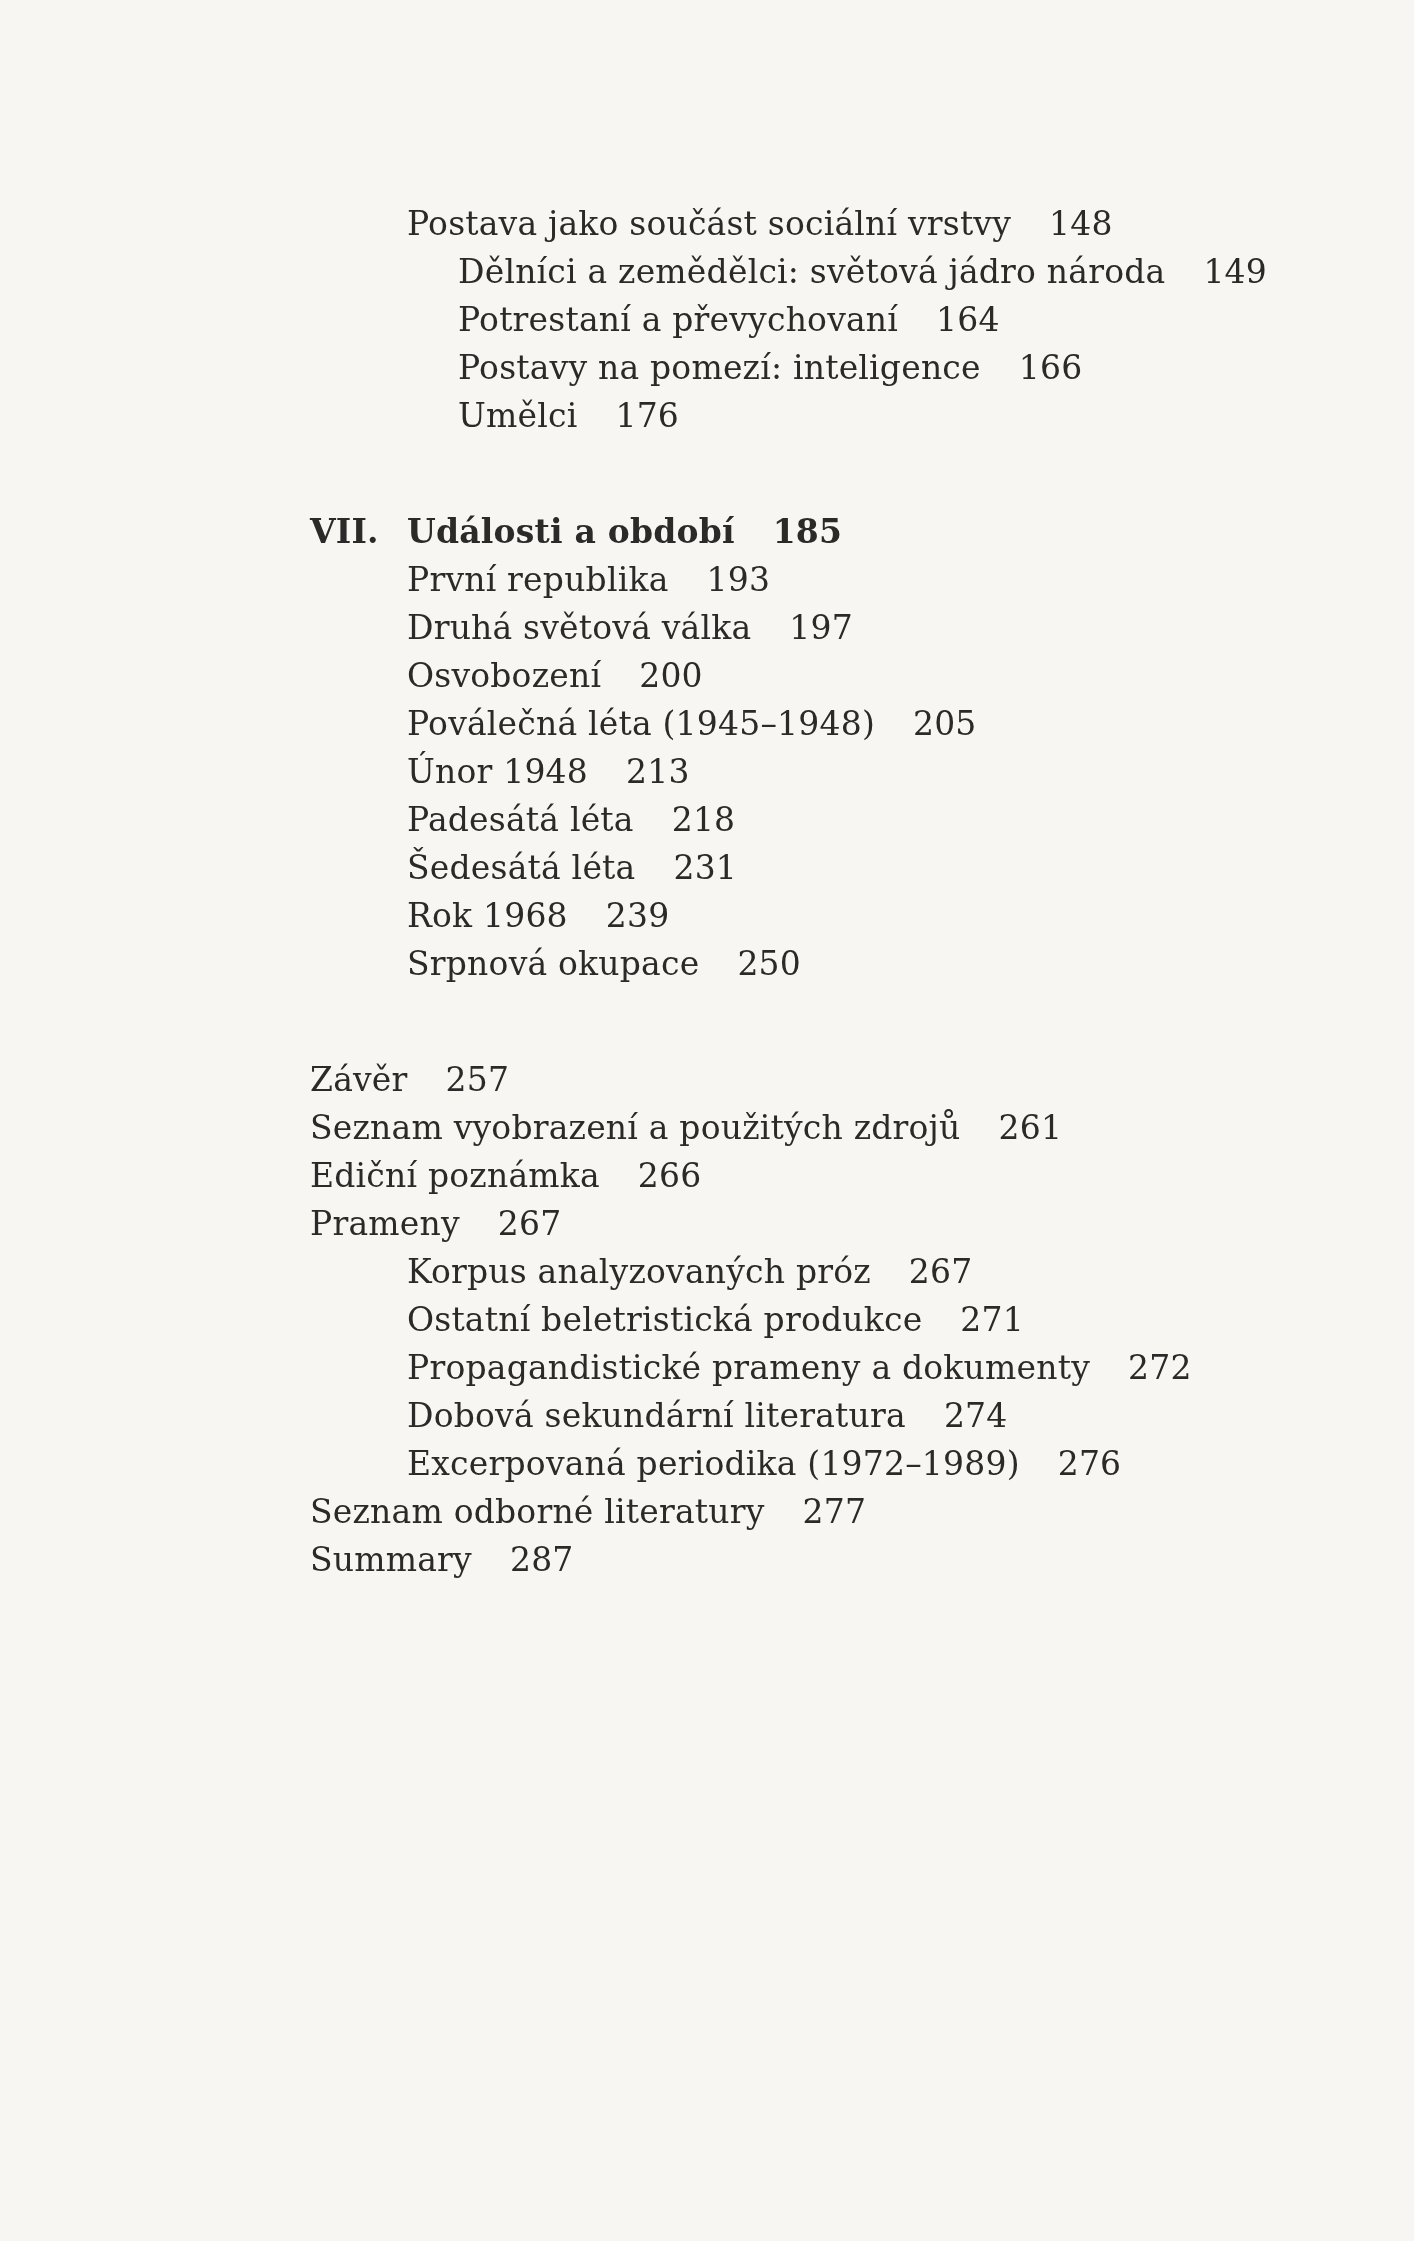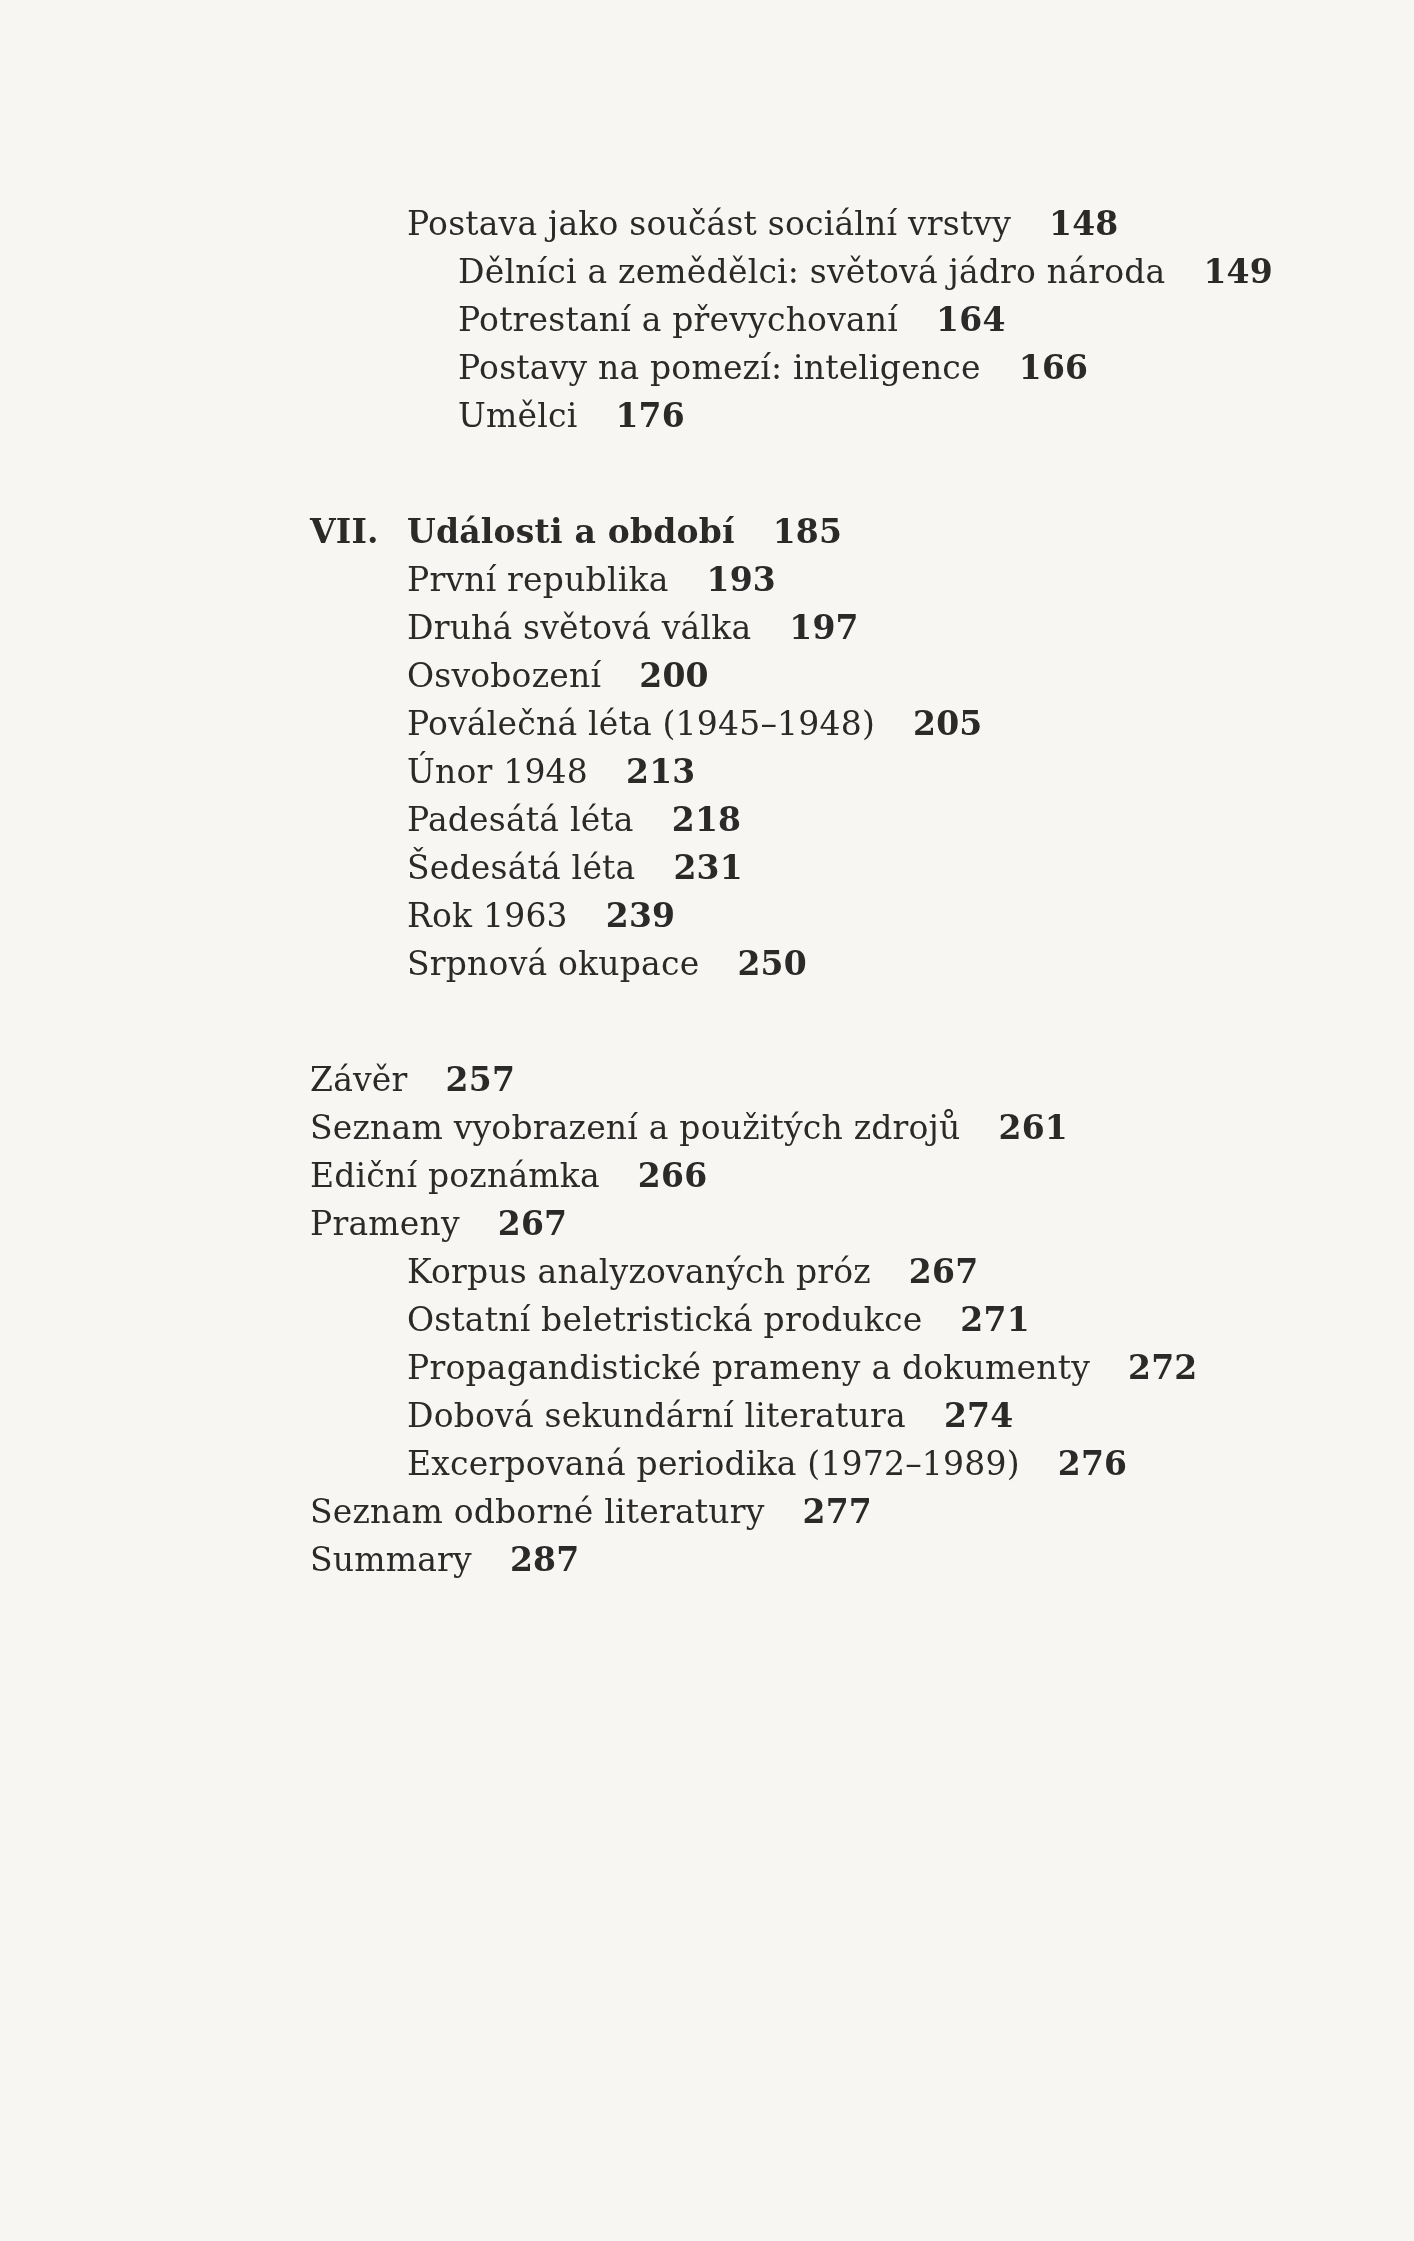--- a/index.html
+++ b/index.html
@@ -33,21 +33,21 @@
     white-space: nowrap;
   }
   .indent-1 { padding-left: 97px; }
   .indent-2 { padding-left: 148px; }
   .section-gap { margin-top: 68px; }
   .section-head { font-weight: bold; }
   .section-head .numeral {
     display: inline-block;
     width: 97px;
   }
-  .entry-page { margin-left: 38px; font-weight: bold; }
+  .entry-page { margin-left: 38px; }
 </style>
 </head>
 <body>
 
 <div class="page">
   <div class="toc">
 
     <div class="toc-line indent-1">
       <span class="entry-label">Postava jako součást sociální vrstvy</span><span class="entry-page">148</span>
     </div>
@@ -82,21 +82,21 @@
     <div class="toc-line indent-1">
       <span class="entry-label">Únor 1948</span><span class="entry-page">213</span>
     </div>
     <div class="toc-line indent-1">
       <span class="entry-label">Padesátá léta</span><span class="entry-page">218</span>
     </div>
     <div class="toc-line indent-1">
       <span class="entry-label">Šedesátá léta</span><span class="entry-page">231</span>
     </div>
     <div class="toc-line indent-1">
-      <span class="entry-label">Rok 1963</span><span class="entry-page">239</span>
+      <span class="entry-label">Rok 1968</span><span class="entry-page">239</span>
     </div>
     <div class="toc-line indent-1">
       <span class="entry-label">Srpnová okupace</span><span class="entry-page">250</span>
     </div>
 
     <div class="toc-line section-gap">
       <span class="entry-label">Závěr</span><span class="entry-page">257</span>
     </div>
     <div class="toc-line">
       <span class="entry-label">Seznam vyobrazení a použitých zdrojů</span><span class="entry-page">261</span>

